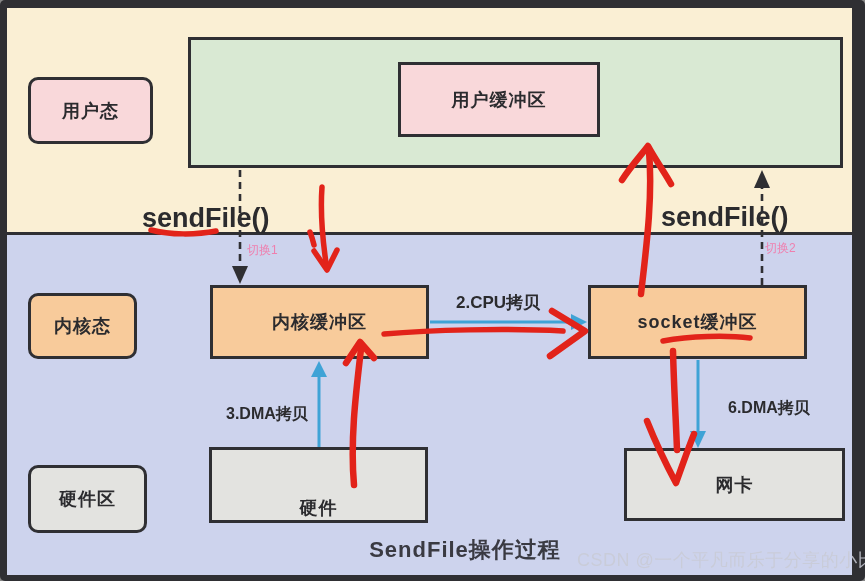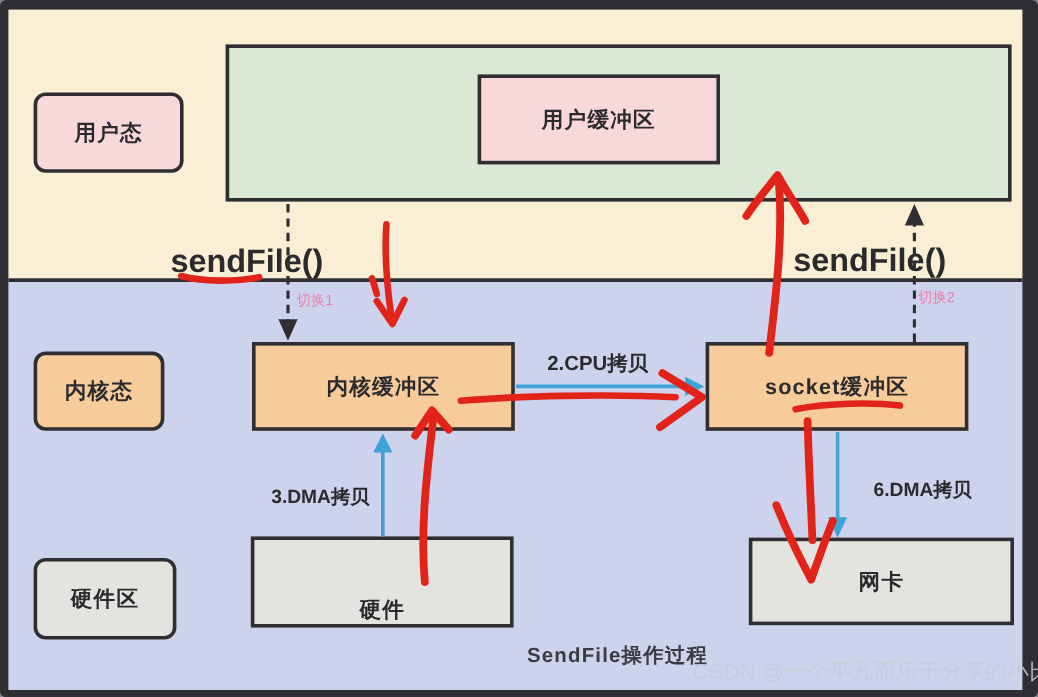--- a/index.html
+++ b/index.html
@@ -27,21 +27,21 @@
   .pink{background:var(--pink-box,#f9d8da);}
   .green{background:var(--green-box,#d9e9d3);}
   .orange{background:var(--orange-box,#f8cb9b);}
   .gray{background:var(--gray-box,#e3e3e0);}
   .lbl{position:absolute;font-weight:700;white-space:nowrap;}
   .call-lbl{font-size:27px;color:var(--text,#2b2b2e);}
   .switch-lbl{font-size:12px;color:var(--pink-label,#ef7fae);font-weight:400;}
   .copy-lbl{font-size:16px;color:var(--text,#2b2b2e);}
   .title{
     position:absolute;left:340px;top:535px;width:250px;
-    text-align:right;font-weight:700;font-size:17px;color:#3a3a42;
+    text-align:center;font-weight:700;font-size:22px;color:#3a3a42;
     letter-spacing:1px;
   }
   .watermark{
     position:absolute;left:577px;top:548px;
     font-size:18px;color:var(--watermark-color,#c9cbd6);opacity:.85;
     white-space:nowrap;letter-spacing:.5px;font-weight:400;
   }
   svg.overlay{position:absolute;left:0;top:0;pointer-events:none;}
   .dash-arrow{stroke:var(--dark-arrow,#2f2f33);stroke-width:2.6;stroke-dasharray:7 5;fill:none;}
   .dash-head{fill:var(--dark-arrow,#2f2f33);stroke:none;}

